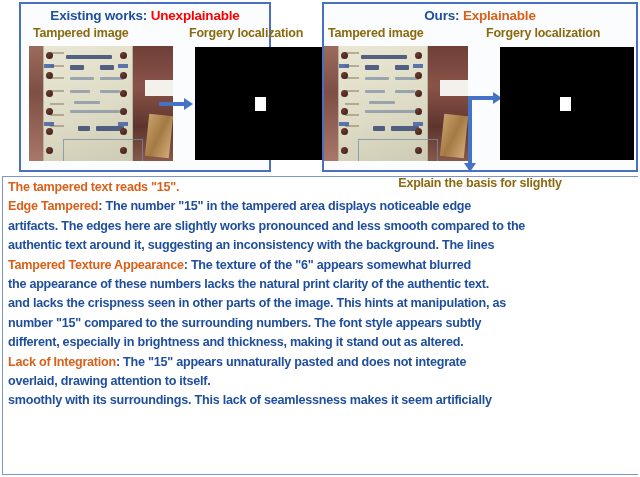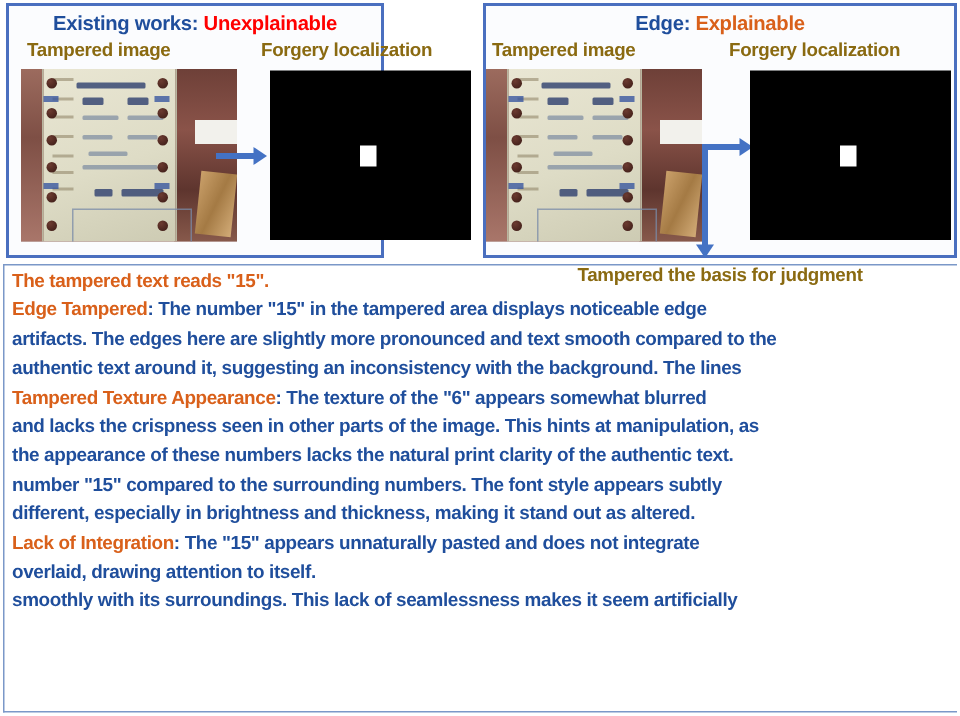--- a/index.html
+++ b/index.html
@@ -24,21 +24,21 @@
   }
 
   .panel {
     position: absolute;
     top: 2px;
     height: 170px;
     border: 2px solid #4A6FBF;
     background: #FBFCFE;
     box-sizing: border-box;
   }
-  .panel.left  { left: 4px;   width: 252px; }
+  .panel.left  { left: 19px;   width: 252px; }
   .panel.right { left: 322px; width: 316px; }
 
   .panel-title {
     text-align: center;
     font-size: 13.5px;
     font-weight: bold;
     line-height: 16px;
     padding-top: 4px;
     letter-spacing: -0.2px;
     white-space: nowrap;
@@ -247,21 +247,21 @@
       <div class="arrow-h" style="left:138px; top:56px; width:26px;"></div>
 
       <div class="mask-img" style="left:174px; top:1px;">
         <div class="mask-blob"></div>
       </div>
     </div>
   </div>
 
   <div class="panel right">
     <div class="panel-title">
-      <span class="t-blue">Edge:</span>
+      <span class="t-blue">Ours:</span>
       <span class="t-orange">Explainable</span>
     </div>
 
     <div class="sub-titles">
       <span class="sub-title" style="left:4px;">Tampered image</span>
       <span class="sub-title" style="left:162px;">Forgery localization</span>
     </div>
 
     <div class="imgs-row">
 
@@ -316,33 +316,33 @@
       <div class="arrow-h" style="left:144px; top:50px; width:26px;"></div>
       <div class="arrow-v" style="left:144px; top:50px; height:68px;"></div>
 
       <div class="mask-img" style="left:176px; top:1px;">
         <div class="mask-blob"></div>
       </div>
     </div>
   </div>
 </div>
 
-<div class="judgment-caption">Tampered the basis for judgment</div>
+<div class="judgment-caption">Explain the basis for slightly</div>
 
 <div class="explain-box">
 
   <div class="ex-line ex-first">The tampered text reads "15".</div>
 
   <div class="ex-line"><span class="ex-head">Edge Tampered</span><span>: The number "15" in the tampered area displays noticeable edge</span></div>
-  <div class="ex-line">artifacts. The edges here are slightly more pronounced and text smooth compared to the</div>
+  <div class="ex-line">artifacts. The edges here are slightly works pronounced and less smooth compared to the</div>
   <div class="ex-line">authentic text around it, suggesting an inconsistency with the background. The lines</div>
 
   <div class="ex-line"><span class="ex-head">Tampered Texture Appearance</span><span>: The texture of the "6" appears somewhat blurred</span></div>
+  <div class="ex-line">the appearance of these numbers lacks the natural print clarity of the authentic text.</div>
   <div class="ex-line">and lacks the crispness seen in other parts of the image. This hints at manipulation, as</div>
-  <div class="ex-line">the appearance of these numbers lacks the natural print clarity of the authentic text.</div>
 
   <div class="ex-line">number "15" compared to the surrounding numbers. The font style appears subtly</div>
   <div class="ex-line">different, especially in brightness and thickness, making it stand out as altered.</div>
 
   <div class="ex-line"><span class="ex-head">Lack of Integration</span><span>: The "15" appears unnaturally pasted and does not integrate</span></div>
   <div class="ex-line">overlaid, drawing attention to itself.</div>
   <div class="ex-line">smoothly with its surroundings. This lack of seamlessness makes it seem artificially</div>
 </div>
 
 </body></html>

